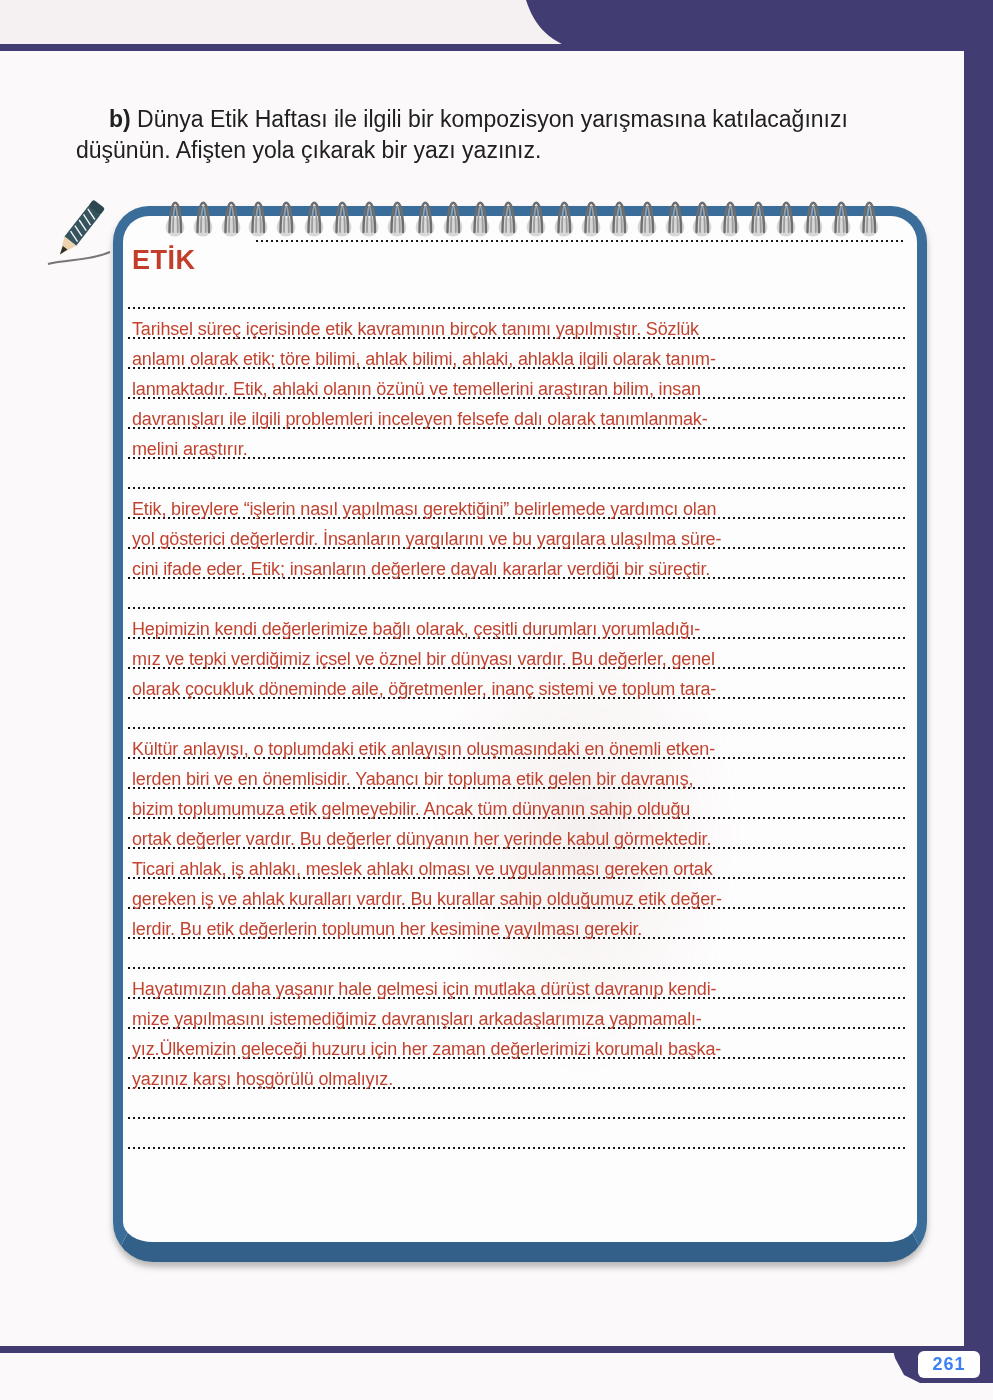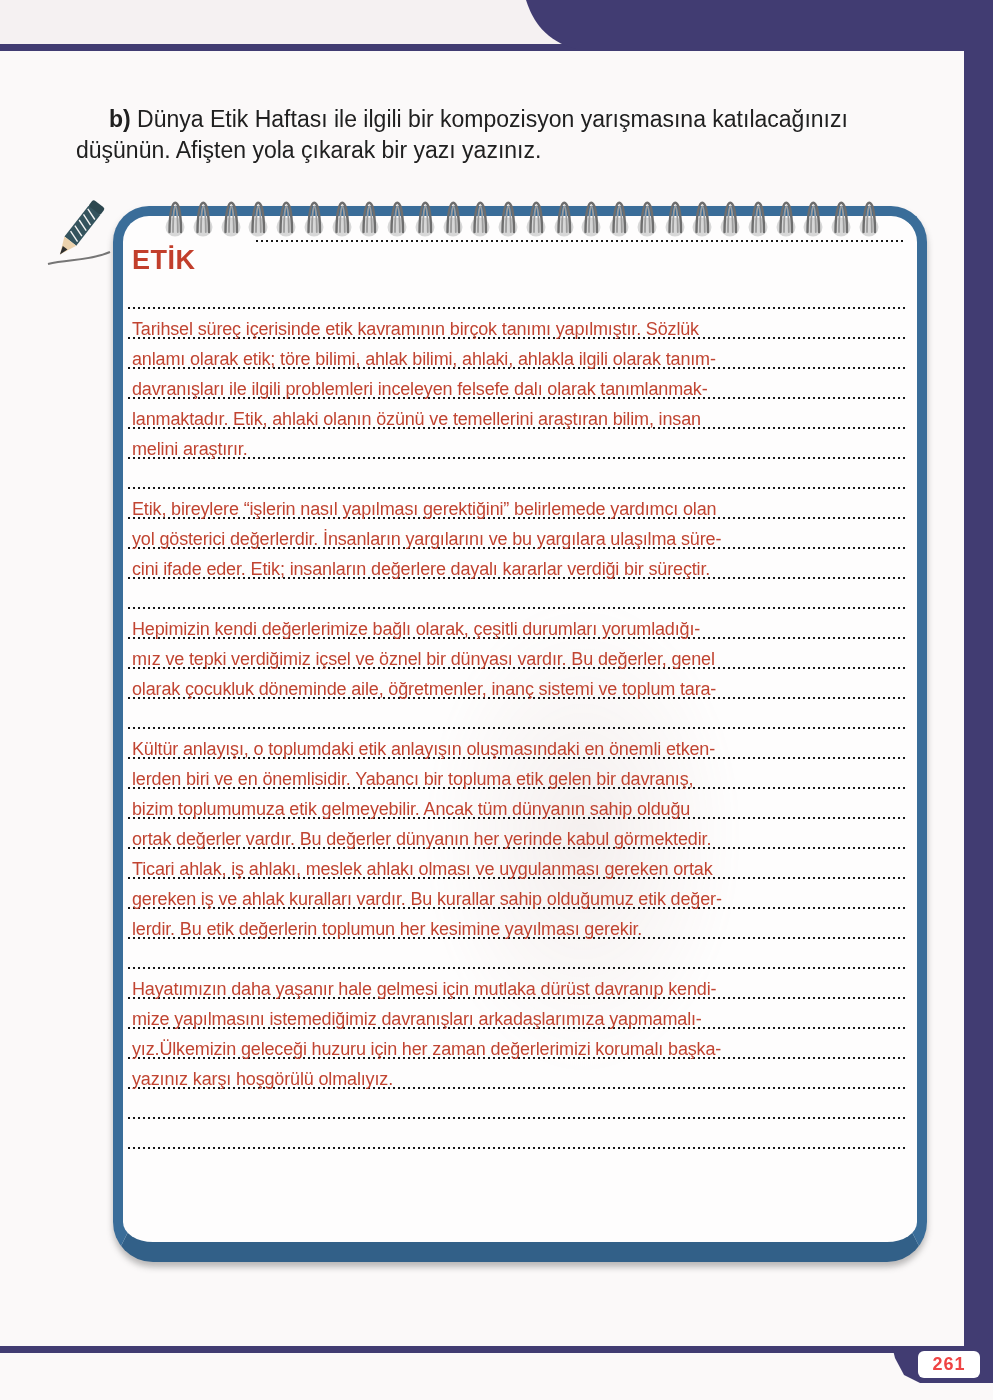--- a/index.html
+++ b/index.html
@@ -22,21 +22,21 @@
   
   .badge {
     position:absolute; left:878px; top:1346px; width:115px; height:37px;
     background:#413c72;
     clip-path:polygon(14px 0, 115px 0, 115px 37px, 42px 37px, 26px 29px, 17px 12px);
   }
   .badge-pill {
     position:absolute; left:40px; top:5px; width:62px; height:27px;
     background:#ffffff; border-radius:6px;
     display:flex; align-items:center; justify-content:center;
-    font-size:18px; font-weight:600; color:#ef4444; letter-spacing:1px;
+    font-size:18px; font-weight:600; color:#3b82f6; letter-spacing:1px;
   }
 
   
   .intro {
     position:absolute; left:76px; top:104px; width:866px;
     font-size:23px; line-height:31px; color:#202020;
     text-indent:33px;
   }
   .intro b { font-weight:bold; }
 
@@ -249,22 +249,22 @@
     <div class="nb-inner">
       <div class="ghost"></div>
       <div class="nb-title-row">
         <span class="nb-title">ETİK</span>
         <span class="title-filler"></span>
       </div>
       <div id="nb-lines">
           <div class="nb-line"></div>
           <div class="nb-line"><span class="nb-text">Tarihsel süreç içerisinde etik kavramının birçok tanımı yapılmıştır. Sözlük</span></div>
           <div class="nb-line"><span class="nb-text">anlamı olarak etik; töre bilimi, ahlak bilimi, ahlaki, ahlakla ilgili olarak tanım-</span></div>
+          <div class="nb-line"><span class="nb-text">lanmaktadır. Etik, ahlaki olanın özünü ve temellerini araştıran bilim, insan</span></div>
           <div class="nb-line"><span class="nb-text">davranışları ile ilgili problemleri inceleyen felsefe dalı olarak tanımlanmak-</span></div>
-          <div class="nb-line"><span class="nb-text">lanmaktadır. Etik, ahlaki olanın özünü ve temellerini araştıran bilim, insan</span></div>
           <div class="nb-line"><span class="nb-text">melini araştırır.</span></div>
           <div class="nb-line"></div>
           <div class="nb-line"><span class="nb-text">Etik, bireylere “işlerin nasıl yapılması gerektiğini” belirlemede yardımcı olan</span></div>
           <div class="nb-line"><span class="nb-text">yol gösterici değerlerdir. İnsanların yargılarını ve bu yargılara ulaşılma süre-</span></div>
           <div class="nb-line"><span class="nb-text">cini ifade eder. Etik; insanların değerlere dayalı kararlar verdiği bir süreçtir.</span></div>
           <div class="nb-line"></div>
           <div class="nb-line"><span class="nb-text">Hepimizin kendi değerlerimize bağlı olarak, çeşitli durumları yorumladığı-</span></div>
           <div class="nb-line"><span class="nb-text">mız ve tepki verdiğimiz içsel ve öznel bir dünyası vardır. Bu değerler, genel</span></div>
           <div class="nb-line"><span class="nb-text">olarak çocukluk döneminde aile, öğretmenler, inanç sistemi ve toplum tara-</span></div>
           <div class="nb-line"></div>

